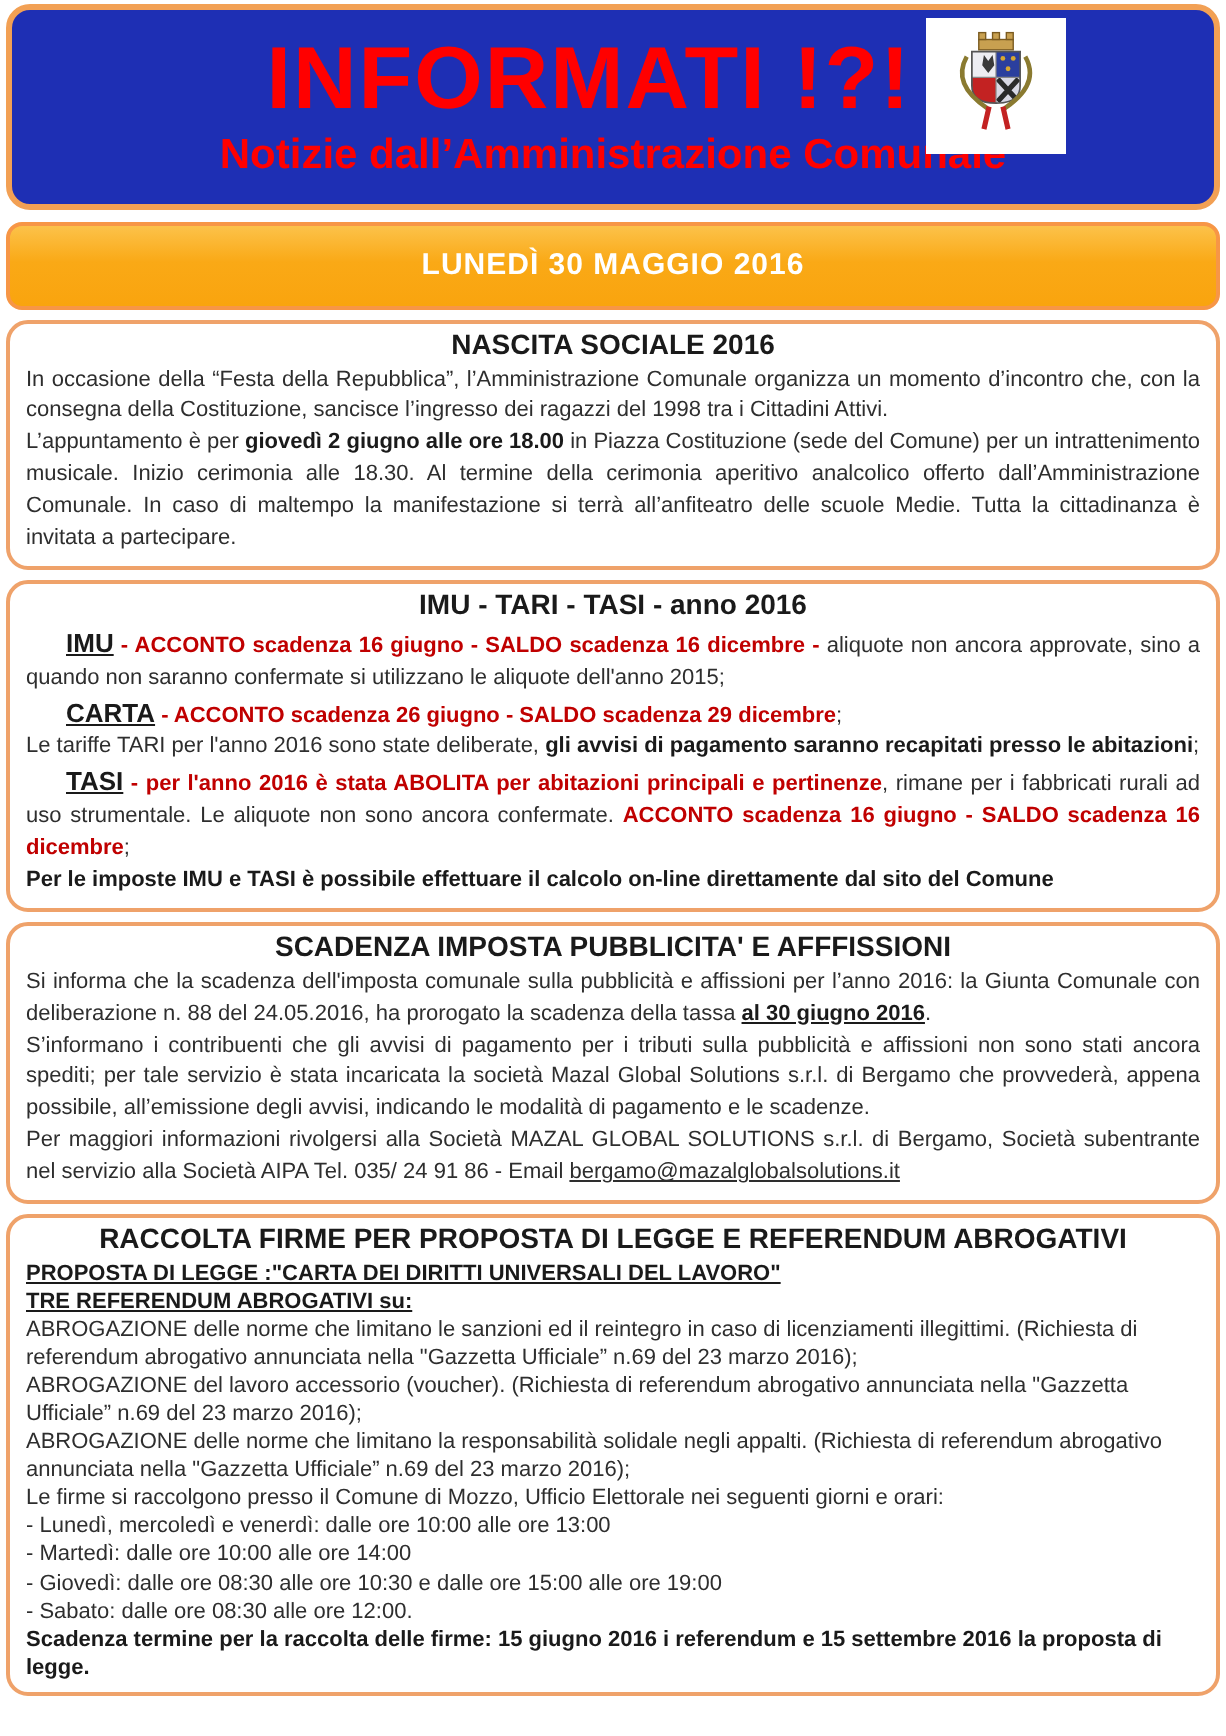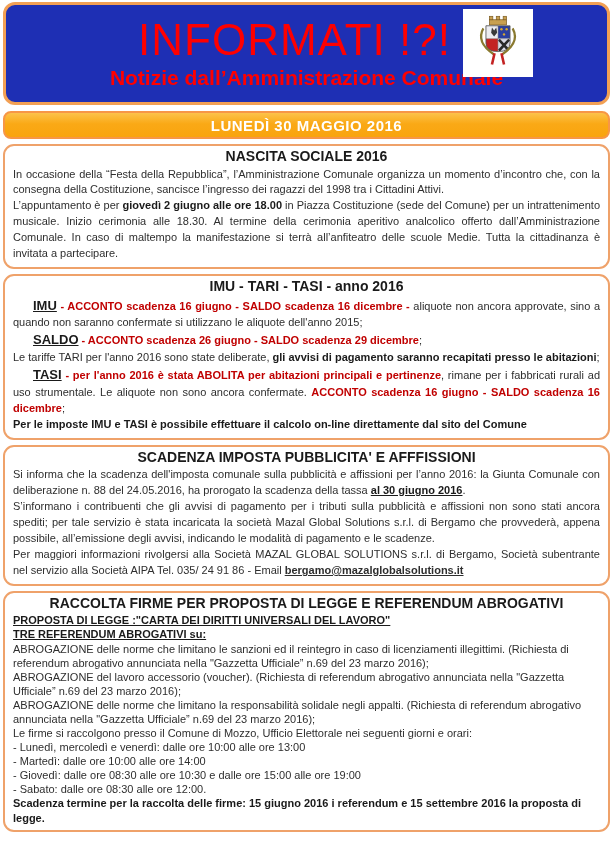--- a/index.html
+++ b/index.html
@@ -12,59 +12,59 @@
   .page { padding:2px 3px 0; }
 
   
   .header-box {
     position:relative; height:103px; background:#1e2fb4;
     border:3px solid #f2a054; border-radius:12px;
     text-align:center; overflow:hidden;
   }
   .header-title {
     margin-top:13px; padding-right:40px;
-    color:#ff0000; font-weight:normal; font-size:44px; line-height:1.0;
+    color:#ff0000; font-weight:bold; font-size:44px; line-height:1.0;
     letter-spacing:1px;
     padding-left:16px;
   }
   .header-subtitle {
     margin-top:4px; color:#ff0000; font-weight:bold; font-size:21px; line-height:1.1;
   }
   .crest {
     position:absolute; top:4px; right:74px; width:70px; height:68px;
     background:#ffffff; display:flex; align-items:center; justify-content:center;
   }
 
   
   .date-bar {
-    margin-top:6px; height:28px;
+    margin-top:6px; height:44px;
     background:linear-gradient(180deg,#fcc24a 0%,#faa916 45%,#f9a40e 100%);
     border:2px solid #f79646; border-radius:8px;
-    display:flex; align-items:flex-end; justify-content:center;
+    display:flex; align-items:center; justify-content:center;
   }
   .date-bar span {
     color:#ffffff; font-weight:bold; font-size:15px; letter-spacing:.5px;
   }
 
   
   .box {
     margin-top:5px; background:#ffffff;
     border:2px solid #efa26a; border-radius:11px;
     padding:2px 8px 5px;
   }
   .sec-title {
     text-align:center; font-weight:bold; font-size:14px; color:#1a1a1a;
     line-height:1.25; margin-bottom:1px;
   }
   .just p { text-align:justify; }
   .b  { font-weight:bold; color:#1a1a1a; }
   .bu { font-weight:bold; color:#1a1a1a; text-decoration:underline; }
   .lbl{ font-weight:bold; color:#1a1a1a; text-decoration:underline; font-size:13px;padding-left:20px; }
   .rb { font-weight:bold; color:#c00000; }
-  .lnk-dark { color:#2e2e2e; text-decoration:underline; cursor:pointer;font-weight:bold; }
+  .lnk-dark { color:#2e2e2e; text-decoration:underline; cursor:pointer; }
 
   .tight p { line-height:1.28; }
 </style>
 </head>
 <body>
 
 <div class="page">
 
   <div class="header-box">
     <div class="header-title">INFORMATI !?!</div>
@@ -111,21 +111,21 @@
 
   <div class="box just">
     <div class="sec-title">NASCITA SOCIALE 2016</div>
     <p><span>In occasione della “Festa della Repubblica”, l’Amministrazione Comunale organizza un momento d’incontro che, con la consegna della Costituzione, sancisce l’ingresso dei ragazzi del 1998 tra i Cittadini Attivi.</span></p>
     <p><span>L’appuntamento è per </span><span class="b">giovedì 2 giugno alle ore 18.00</span><span> in Piazza Costituzione (sede del Comune) per un intrattenimento musicale. Inizio cerimonia alle 18.30. Al termine della cerimonia aperitivo analcolico offerto dall’Amministrazione Comunale. In caso di maltempo la manifestazione si terrà all’anfiteatro delle scuole Medie. Tutta la cittadinanza è invitata a partecipare.</span></p>
   </div>
 
   <div class="box just">
     <div class="sec-title">IMU - TARI - TASI - anno 2016</div>
     <p><span class="lbl">IMU</span><span class="rb"> - ACCONTO scadenza 16 giugno - SALDO scadenza 16 dicembre - </span><span> aliquote non ancora approvate, sino a quando non saranno confermate si utilizzano le aliquote dell'anno 2015;</span></p>
-    <p><span class="lbl">SALDO</span><span class="rb"> - ACCONTO scadenza 26 giugno - SALDO scadenza 29 dicembre</span><span>;</span></p>
+    <p><span class="lbl">CARTA</span><span class="rb"> - ACCONTO scadenza 26 giugno - SALDO scadenza 29 dicembre</span><span>;</span></p>
     <p><span>Le tariffe TARI per l'anno 2016 sono state deliberate, </span><span class="b">gli avvisi di pagamento saranno recapitati presso le abitazioni</span><span>;</span></p>
     <p><span class="lbl">TASI</span><span class="rb"> - per l'anno 2016 è stata ABOLITA per abitazioni principali e pertinenze</span><span>, rimane per i fabbricati rurali ad uso strumentale. Le aliquote non sono ancora confermate. </span><span class="rb">ACCONTO scadenza 16 giugno - SALDO scadenza 16 dicembre</span><span>;</span></p>
     <p><span class="b">Per le imposte IMU e TASI è possibile effettuare il calcolo on-line direttamente dal sito del Comune</span></p>
   </div>
 
   <div class="box just">
     <div class="sec-title">SCADENZA IMPOSTA PUBBLICITA' E AFFFISSIONI</div>
     <p><span>Si informa che la scadenza dell'imposta comunale sulla pubblicità e affissioni per l’anno 2016: la Giunta Comunale con deliberazione n. 88 del 24.05.2016, ha prorogato la scadenza della tassa </span><span class="bu">al 30 giugno 2016</span><span>.</span></p>
     <p><span>S’informano i contribuenti che gli avvisi di pagamento per i tributi sulla pubblicità e affissioni non sono stati ancora spediti; per tale servizio è stata incaricata la società Mazal Global Solutions s.r.l. di Bergamo che provvederà, appena possibile, all’emissione degli avvisi, indicando le modalità di pagamento e le scadenze.</span></p>
     <p><span>Per maggiori informazioni rivolgersi alla Società MAZAL GLOBAL SOLUTIONS s.r.l. di Bergamo, Società subentrante nel servizio alla Società AIPA Tel. 035/ 24 91 86 - Email </span> <span class="lnk-dark">bergamo@mazalglobalsolutions.it</span></p>

